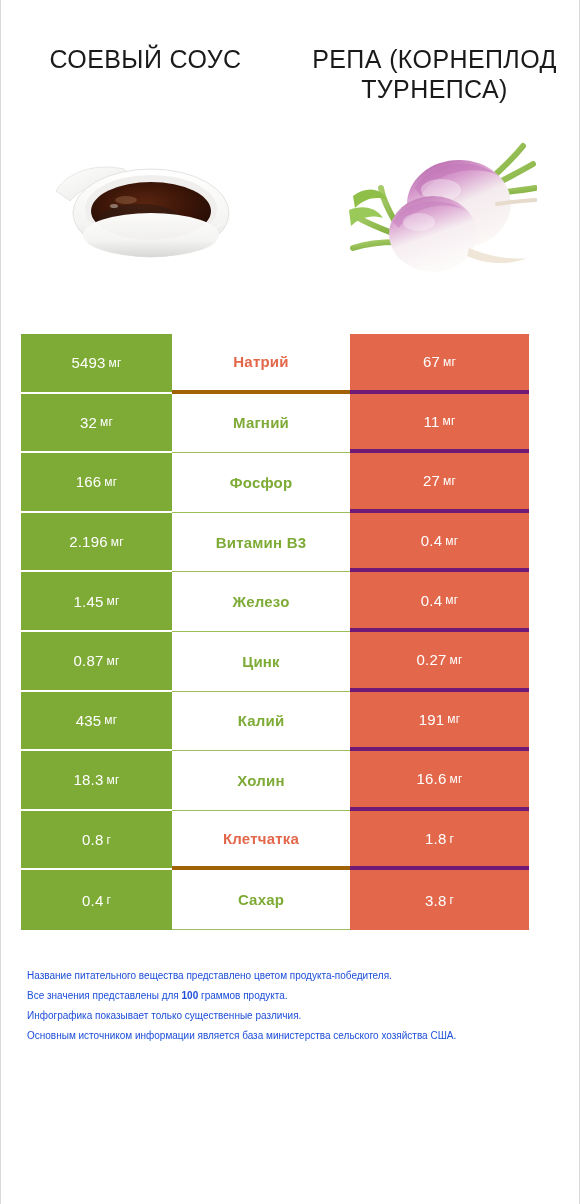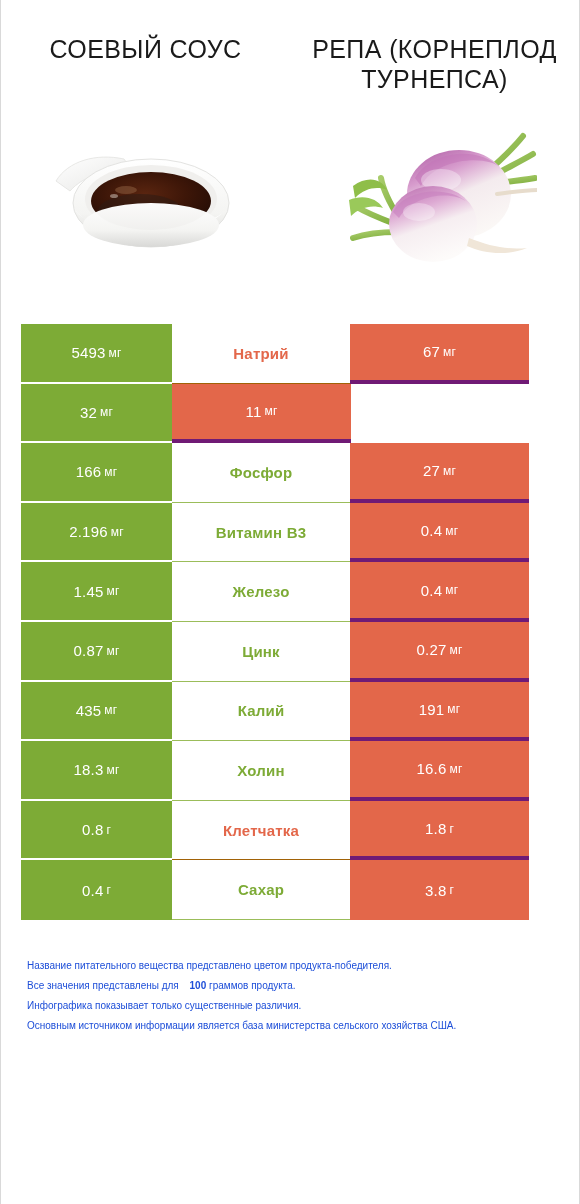--- a/index.html
+++ b/index.html
@@ -18,21 +18,21 @@
     border-left:1px solid #d9d9d9;
     border-right:1px solid #d9d9d9;
     position:relative;
     background:#fff;
   }
 
   
   .header{
     display:flex;
     width:100%;
-    padding-top:34px;
+    padding-top:44px;
     box-sizing:border-box;
   }
   .head-col{
     width:50%;
     text-align:center;
     padding:0 14px;
     box-sizing:border-box;
   }
   .head-title{
     font-size:25px;
@@ -106,42 +106,42 @@
     color:#ffffff;
     border-bottom:2px solid #ffffff;
   }
   .cell-mid{
     width:178px;
     background:#ffffff;
     font-weight:700;
     font-size:15px;
     border-bottom:1px solid #9bbd5a;
   }
-  .cell-mid.win-right{border-bottom:1px solid #a16207;}
+  .cell-mid.win-right{border-bottom:4px solid #a16207;}
   .cell-right{
     width:179px;
     background:#E3674A;
     color:#ffffff;
     border-bottom:4px solid #701a75;
   }
   .row:last-child .cell-left,
   .row:last-child .cell-right{border-bottom:none;}
   .w-green{color:#7DAB36;}
   .w-orange{color:#E3674A;}
   .unit{font-size:12px;margin-left:3px;}
 
   
   .footer{
     margin:36px 26px 0 26px;
     font-size:10px;
     line-height:20px;
     color:#1d4ed8;
   }
   .footer p{margin:0;}
-  .footer .b{font-weight:700;margin-left:8px;}
+  .footer .b{font-weight:700;}
 </style>
 </head>
 <body>
 
 <div class="page">
 
   <div class="header">
     <div class="head-col">
       <h1 class="head-title">СОЕВЫЙ СОУС</h1>
     </div>
@@ -254,20 +254,23 @@
         <div class="cell cell-right">
           <span>67</span>
           <span class="unit">мг</span>
         </div>
       </div>
       <div class="row">
         <div class="cell cell-left">
           <span>32</span>
           <span class="unit">мг</span>
         </div>
+        <div class="cell cell-mid">
+          <span class="w-green">Магний</span>
+        </div>
         <div class="cell cell-right">
           <span>11</span>
           <span class="unit">мг</span>
         </div>
       </div>
       <div class="row">
         <div class="cell cell-left">
           <span>166</span>
           <span class="unit">мг</span>
         </div>

